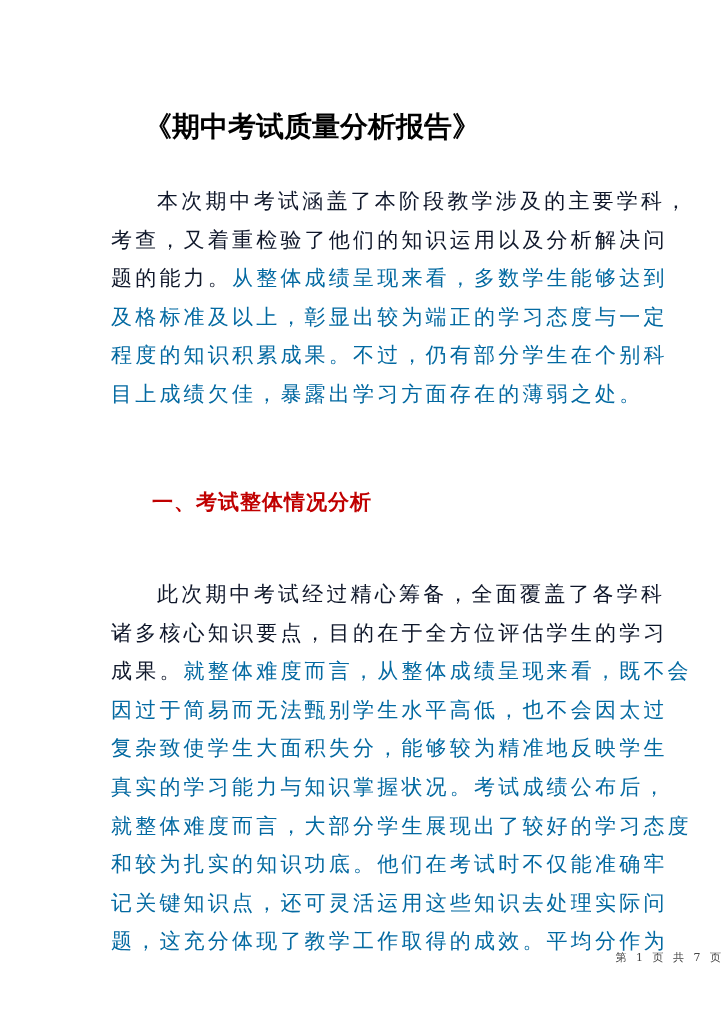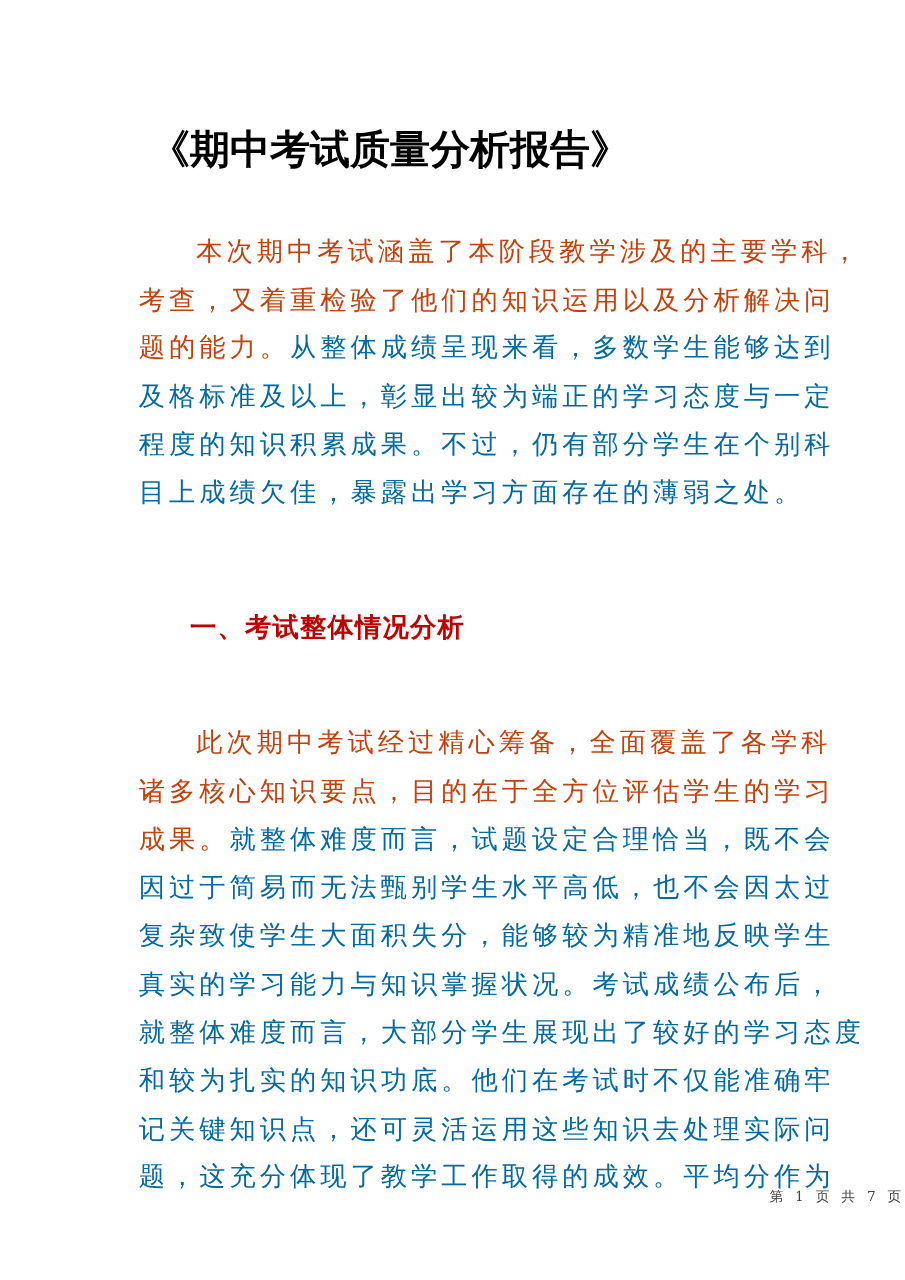--- a/index.html
+++ b/index.html
@@ -1,33 +1,33 @@
 <!DOCTYPE html>
 <html><head>
   <meta charset="utf-8">
   <style>
     html, body { margin: 0; padding: 0; background: #ffffff; }
     body { width: 724px; height: 1024px; position: relative; overflow: hidden; }
     .page { position: absolute; left: 0; top: 0; width: 724px; height: 1024px; background: #fff; }
     .title {
-      position: absolute; left: 0; top: 98px; width: 624px; text-align: center;
+      position: absolute; left: 0; top: 108px; width: 624px; text-align: center;
       font-family: "DejaVu Serif", "Liberation Serif", serif;
-      font-weight: bold; font-size: 32px; color: #000; letter-spacing: 0px;
+      font-weight: bold; font-size: 28px; color: #000; letter-spacing: 0px;
     }
     .body-text {
       position: absolute; left: 111px; width: 512px;
       font-family: "DejaVu Sans", "Liberation Sans", sans-serif;
       font-size: 21px; line-height: 38.6px; color: #333;
       letter-spacing: 3.2px;
       text-align: justify;
     }
     .p1 { top: 182px; }
     .p2 { top: 563px; margin-top: 12px; }
     .indent { display: inline-block; width: 46px; }
-    .purple { color: #c2410c; }
+    .purple { color: #0f172a; }
     .black { color: #0369a1; }
     .heading {
       position: absolute; left: 152px; top: 488px;
       font-family: "DejaVu Serif", "Liberation Serif", serif;
       font-weight: bold; font-size: 21px; color: #c00000;
       letter-spacing: 1px;
     }
     .line { display: block; white-space: nowrap; height: 38.6px; }
     .footer {
       position: absolute; left: 0; top: 950px; width: 724px; text-align: right;
@@ -49,21 +49,21 @@
     <span class="line"><span class="purple"></span><span class="black">及格标准及以上，彰显出较为端正的学习态度与一定</span></span>
     <span class="line"><span class="purple"></span><span class="black">程度的知识积累成果。不过，仍有部分学生在个别科</span></span>
     <span class="line"><span class="purple"></span><span class="black">目上成绩欠佳，暴露出学习方面存在的薄弱之处。</span></span>
   </div>
 
   <div class="heading">一、考试整体情况分析</div>
 
   <div class="body-text p2">
     <span class="line"><span class="indent"></span><span class="purple">此次期中考试经过精心筹备，全面覆盖了各学科</span><span class="black"></span></span>
     <span class="line"><span class="purple">诸多核心知识要点，目的在于全方位评估学生的学习</span><span class="black"></span></span>
-    <span class="line"><span class="purple">成果。</span><span class="black">就整体难度而言，试题设定合理恰当，既不会</span></span>
+    <span class="line"><span class="purple">成果。</span><span class="black">就整体难度而言，从整体成绩呈现来看，既不会</span></span>
     <span class="line"><span class="purple"></span><span class="black">因过于简易而无法甄别学生水平高低，也不会因太过</span></span>
     <span class="line"><span class="purple"></span><span class="black">复杂致使学生大面积失分，能够较为精准地反映学生</span></span>
     <span class="line"><span class="purple"></span><span class="black">真实的学习能力与知识掌握状况。考试成绩公布后，</span></span>
     <span class="line"><span class="purple"></span><span class="black">就整体难度而言，大部分学生展现出了较好的学习态度</span></span>
     <span class="line"><span class="purple"></span><span class="black">和较为扎实的知识功底。他们在考试时不仅能准确牢</span></span>
     <span class="line"><span class="purple"></span><span class="black">记关键知识点，还可灵活运用这些知识去处理实际问</span></span>
     <span class="line"><span class="purple"></span><span class="black">题，这充分体现了教学工作取得的成效。平均分作为</span></span>
   </div>
 
   <div class="footer">第 1 页 共 7 页</div>

